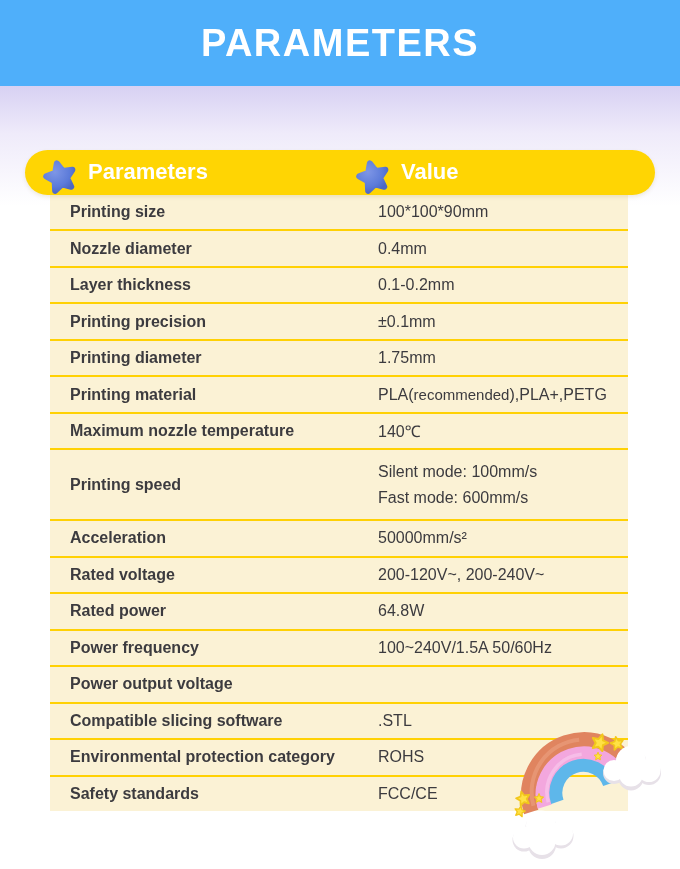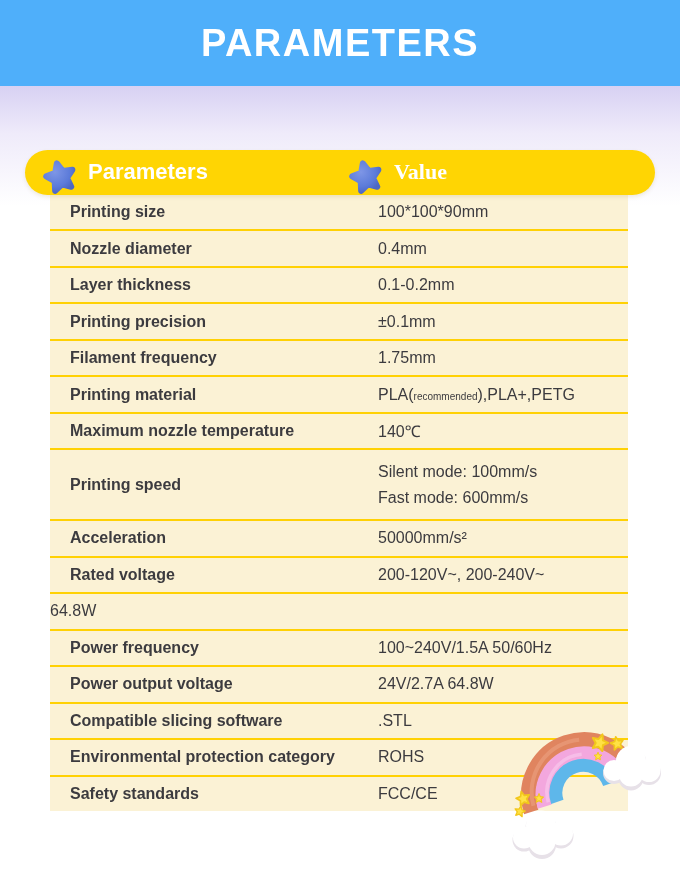--- a/index.html
+++ b/index.html
@@ -25,39 +25,39 @@
   }
   
   .pill {
     position:absolute; left:25px; top:150px; width:630px; height:45px;
     background:var(--pill-yellow,#FFD503);
     border-radius:23px; z-index:2;
     box-shadow:0 2px 4px rgba(120,100,0,0.12);
   }
   .pill-col { position:absolute; top:0; height:45px; display:flex; align-items:center; gap:10px; }
   .pill-col.param { left:17px; }
-  .pill-col.value { left:323px;font-family:Liberation Serif, serif; }
+  .pill-col.value { left:330px; }
   .pill-label { color:#ffffff; font-size:22px; font-weight:bold; padding-bottom:2px; }
   .star-ico { width:36px; height:38px; margin-top:4px; }
   
   .card {
     position:absolute; left:50px; top:195px; width:578px; height:616px;
     background:var(--table-cream,#FBF2D5);
     display:flex; flex-direction:column; z-index:1;
   }
   .row { flex:1 1 0; display:flex; align-items:center;
          border-bottom:2px solid var(--separator-yellow,#FFD104); }
   .row.tall { flex:2 1 0; }
   .row:last-child { border-bottom:none;align-items:center; }
   .cell-param {
     flex:0 0 328px; box-sizing:border-box; padding-left:20px;
     font-size:16px; font-weight:bold; color:var(--text-dark,#3C3B3F);
   }
   .cell-value { flex:1 1 auto; font-size:16px; color:var(--text-dark,#3C3B3F); }
-  .cell-value .small { font-size:10px; }
+  .cell-value .small { font-size:15px; }
   .value-line { line-height:26px; }
   
   .deco { position:absolute; left:503px; top:712px; width:165px; height:157px; z-index:3; }
 </style>
 </head>
 <body>
 
 <div class="banner">
   <div class="banner-title">PARAMETERS</div>
 </div>
@@ -100,21 +100,21 @@
     </div>
     <div class="row">
       <div class="cell-param">Layer thickness</div>
       <div class="cell-value">0.1-0.2mm</div>
     </div>
     <div class="row">
       <div class="cell-param">Printing precision</div>
       <div class="cell-value">±0.1mm</div>
     </div>
     <div class="row">
-      <div class="cell-param">Filament frequency</div>
+      <div class="cell-param">Printing diameter</div>
       <div class="cell-value">1.75mm</div>
     </div>
     <div class="row">
       <div class="cell-param">Printing material</div>
       <div class="cell-value"><span>PLA(</span><span class="small">recommended</span><span>),PLA+,PETG</span></div>
     </div>
     <div class="row">
       <div class="cell-param">Maximum nozzle temperature</div>
       <div class="cell-value">140℃</div>
     </div>
@@ -127,29 +127,29 @@
     </div>
     <div class="row">
       <div class="cell-param">Acceleration</div>
       <div class="cell-value">50000mm/s²</div>
     </div>
     <div class="row">
       <div class="cell-param">Rated voltage</div>
       <div class="cell-value">200-120V~, 200-240V~</div>
     </div>
     <div class="row">
+      <div class="cell-param">Rated power</div>
       <div class="cell-value">64.8W</div>
     </div>
     <div class="row">
       <div class="cell-param">Power frequency</div>
       <div class="cell-value">100~240V/1.5A 50/60Hz</div>
     </div>
     <div class="row">
       <div class="cell-param">Power output voltage</div>
-      <div class="cell-value">24V/2.7A 64.8W</div>
     </div>
     <div class="row">
       <div class="cell-param">Compatible slicing software</div>
       <div class="cell-value">.STL</div>
     </div>
     <div class="row">
       <div class="cell-param">Environmental protection category</div>
       <div class="cell-value">ROHS</div>
     </div>
     <div class="row">

